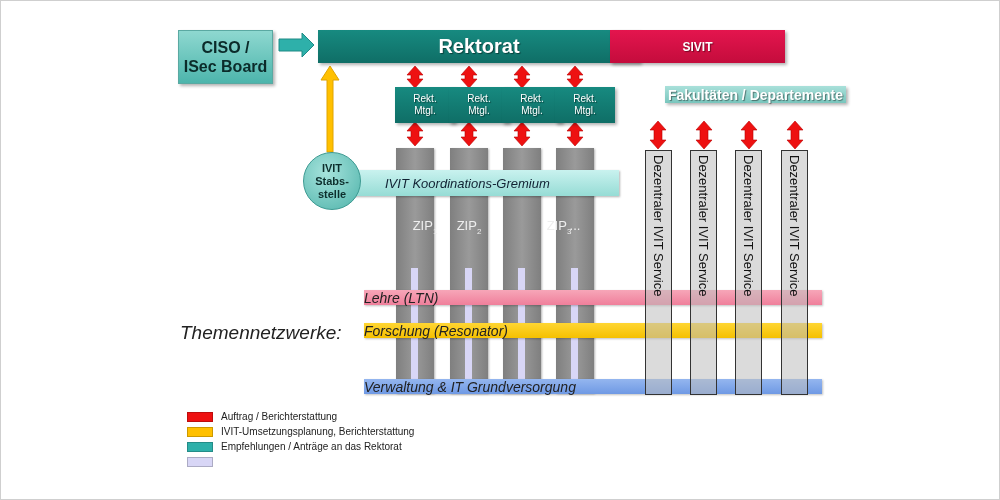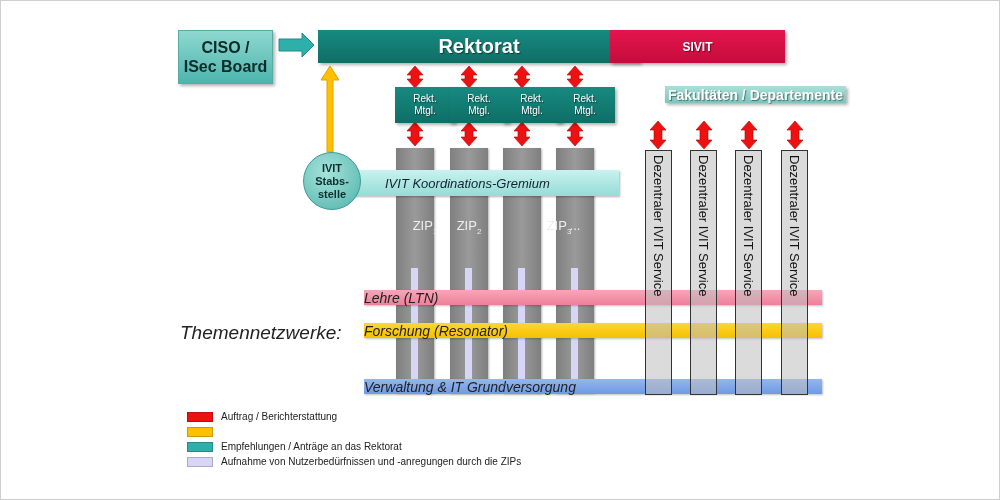--- a/index.html
+++ b/index.html
@@ -156,21 +156,21 @@
 <div class="dez" style="left:781px;">
     <span>Dezentraler IVIT Service</span>
   </div>
 
 <div class="legend-item" style="top:410px;">
     <span class="swatch" style="background:#ee1111"></span>
     <span>Auftrag / Berichterstattung</span>
   </div>
 <div class="legend-item" style="top:425px;">
     <span class="swatch" style="background:#ffc000"></span>
+    <span>IVIT-Umsetzungsplanung, Berichterstattung</span>
   </div>
 <div class="legend-item" style="top:440px;">
     <span class="swatch" style="background:#2eb0aa"></span>
     <span>Empfehlungen / Anträge an das Rektorat</span>
   </div>
 <div class="legend-item" style="top:455px;">
     <span class="swatch" style="background:#d8d6f6"></span>
-    <span>Aufnahme von Nutzerbedürfnissen und -anregungen durch die ZIPs</span>
   </div>
 
 </body></html>

